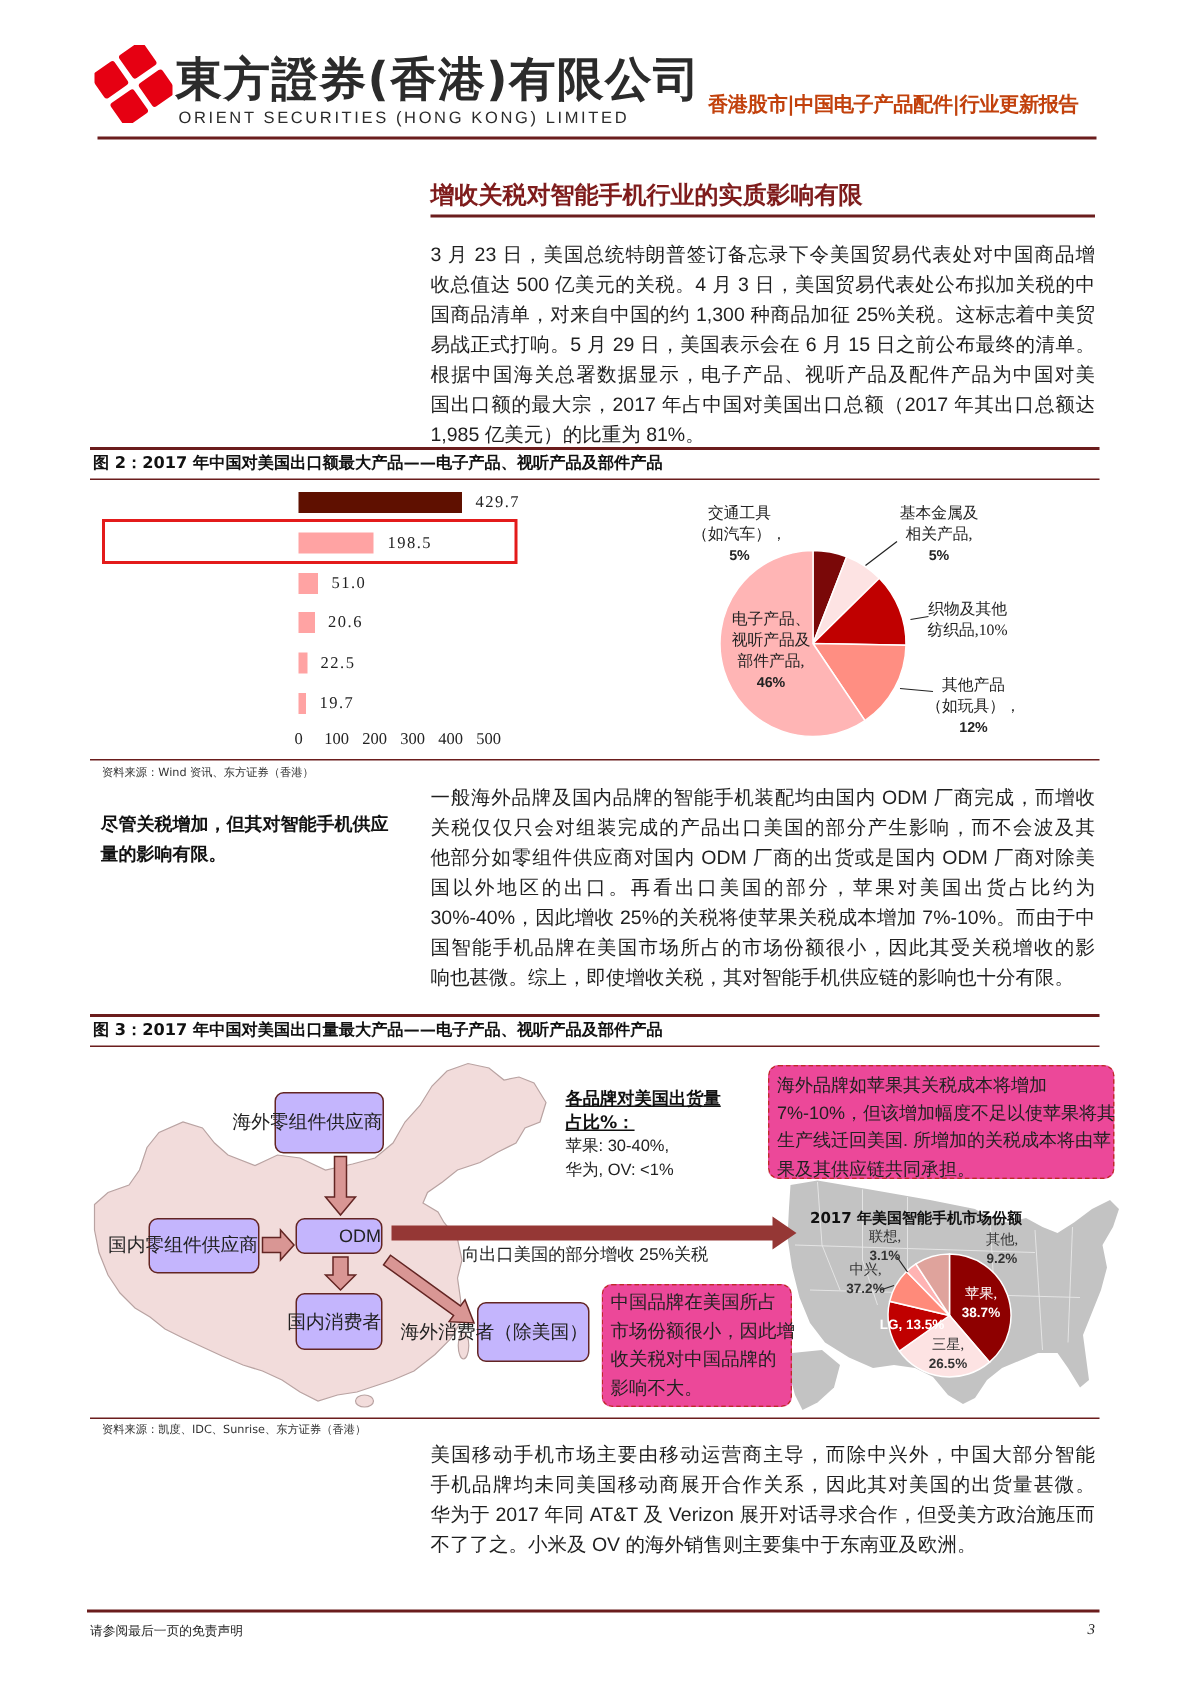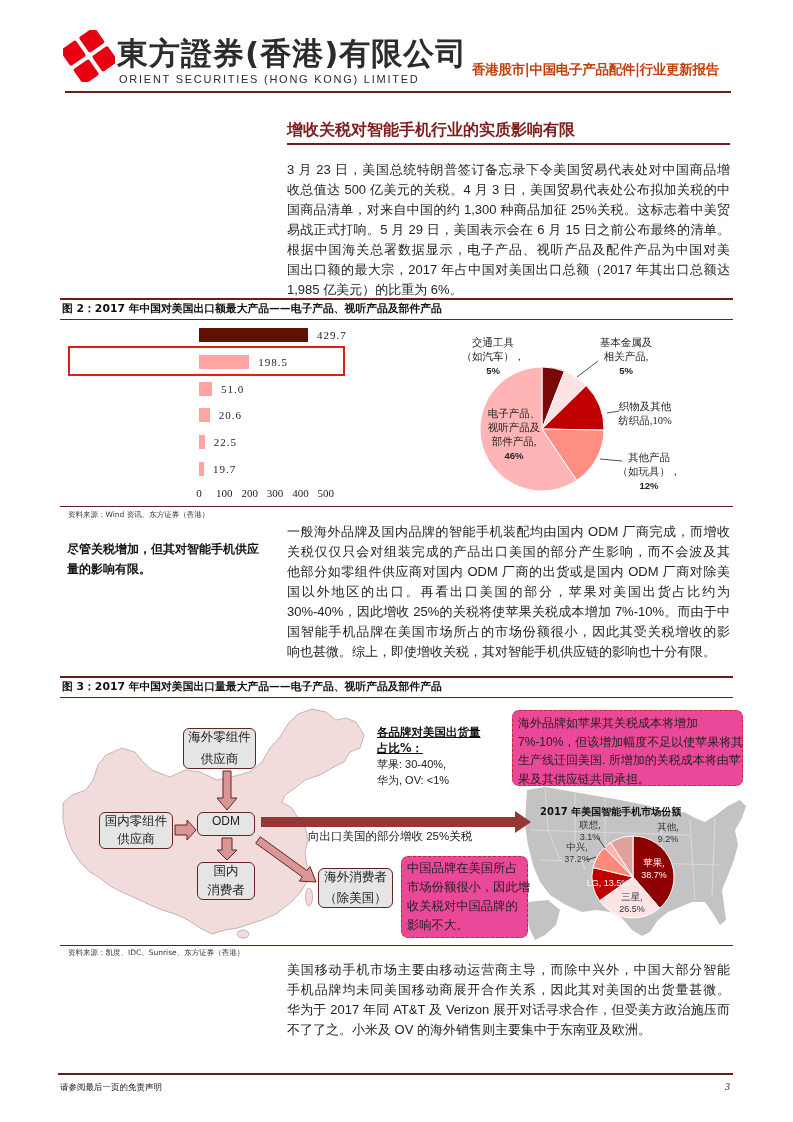--- a/index.html
+++ b/index.html
@@ -18,28 +18,28 @@
 .fig-title{position:absolute;left:62px;font-family:"DejaVu Sans",sans-serif;font-weight:bold;font-size:10.8px;color:#111;white-space:nowrap}
 .src{position:absolute;left:68px;font-family:"DejaVu Sans",sans-serif;font-size:7.5px;color:#333;white-space:nowrap}
 .side{position:absolute;left:67px;top:539px;font-family:"DejaVu Sans",sans-serif;font-weight:bold;font-size:12px;line-height:20px;color:#111;white-space:nowrap}
 .bar{position:absolute;height:14px}
 .bar-val{position:absolute;font-family:"Liberation Serif",serif;font-size:11px;color:#222;white-space:nowrap;line-height:14px;letter-spacing:1px}
 .tick{position:absolute;font-family:"Liberation Serif",serif;font-size:11px;color:#222;transform:translateX(-50%);white-space:nowrap}
 .hl-box{position:absolute;left:68px;top:346px;width:277px;height:30px;border:2px solid #E31B1B}
 .call{position:absolute;font-family:"Liberation Serif",serif;font-size:10.5px;line-height:14px;color:#222;text-align:center;transform:translateX(-50%);white-space:nowrap}
 .call span{display:block}
 .call .pct{font-family:"Liberation Sans",sans-serif;font-weight:bold;font-size:9.5px}
-.node{position:absolute;background:#e5e5e5;border:1.3px solid #632523;border-radius:6px;display:flex;flex-direction:column;align-items:center;justify-content:space-between;font-family:"Liberation Serif",serif;font-size:12.5px;line-height:17px;color:#222;text-align:center}
+.node{position:absolute;background:#c4b5fd;border:1.3px solid #632523;border-radius:6px;display:flex;align-items:center;justify-content:flex-end;font-family:"Liberation Serif",serif;font-size:12.5px;line-height:17px;color:#222;text-align:center}
 .node span{display:block;white-space:nowrap}
 .dash{position:absolute;border:1.6px dashed #C0282A;border-radius:7px;background:#ec4899;font-family:Liberation Sans, sans-serif;color:#222;padding-left:5px}
 .dash span{display:block;white-space:nowrap}
 .lbl{position:absolute;white-space:nowrap}
 .inset{position:absolute;font-family:"Liberation Serif",serif;font-size:9.5px;line-height:12px;color:#333;text-align:center;white-space:nowrap;transform:translateX(-50%)}
 .inset span{display:block}
-.inset .p{font-family:"Liberation Sans",sans-serif;font-weight:normal;font-size:9px}
+.inset .p{font-family:"Liberation Sans",sans-serif;font-weight:bold;font-size:9px}
 .inset.w{color:#fff}
 </style>
 </head>
 <body>
 
 <svg class="a" style="left:63px;top:30px" width="52" height="52" viewBox="0 0 52 52">
   <g transform="rotate(-35 26 26)">
     <rect x="5" y="5" width="19" height="19" rx="2" fill="#E60012"></rect>
     <rect x="28" y="5" width="19" height="19" rx="2" fill="#E60012"></rect>
     <rect x="5" y="28" width="19" height="19" rx="2" fill="#E60012"></rect>
@@ -55,21 +55,21 @@
 <div class="sec-title">增收关税对智能手机行业的实质影响有限</div>
 <div class="rule" style="left:287px;top:143px;width:443px;height:2px"></div>
 
 <div class="para" style="top:160px">
   <div class="ln">3 月 23 日，美国总统特朗普签订备忘录下令美国贸易代表处对中国商品增</div>
   <div class="ln">收总值达 500 亿美元的关税。4 月 3 日，美国贸易代表处公布拟加关税的中</div>
   <div class="ln">国商品清单，对来自中国的约 1,300 种商品加征 25%关税。这标志着中美贸</div>
   <div class="ln">易战正式打响。5 月 29 日，美国表示会在 6 月 15 日之前公布最终的清单。</div>
   <div class="ln">根据中国海关总署数据显示，电子产品、视听产品及配件产品为中国对美</div>
   <div class="ln">国出口额的最大宗，2017 年占中国对美国出口总额（2017 年其出口总额达</div>
-  <div class="ln last">1,985 亿美元）的比重为 6%。</div>
+  <div class="ln last">1,985 亿美元）的比重为 81%。</div>
 </div>
 
 <div class="rule" style="left:60px;top:298px;width:673px;height:2px"></div>
 <div class="fig-title" style="top:302px">图 2：2017 年中国对美国出口额最大产品——电子产品、视听产品及部件产品</div>
 <div class="thin" style="left:60px;top:319px;width:673px"></div>
 
 <div id="bar-chart" class="a" style="left:0;top:0">
     <div class="bar" style="left: 199px; top: 328px; width: 108.972px; background: rgb(95, 16, 0);"></div>
     <div class="bar-val" style="left: 316.972px; top: 328px;">429.7</div>
     <div class="bar" style="left: 199px; top: 354.8px; width: 50.3396px; background: rgb(255, 163, 163);"></div>

